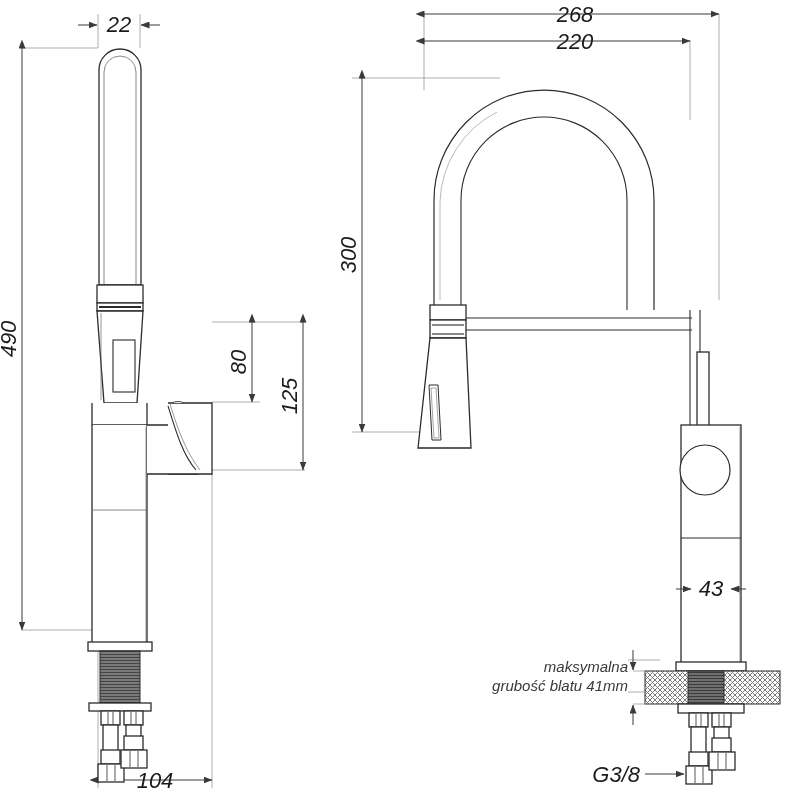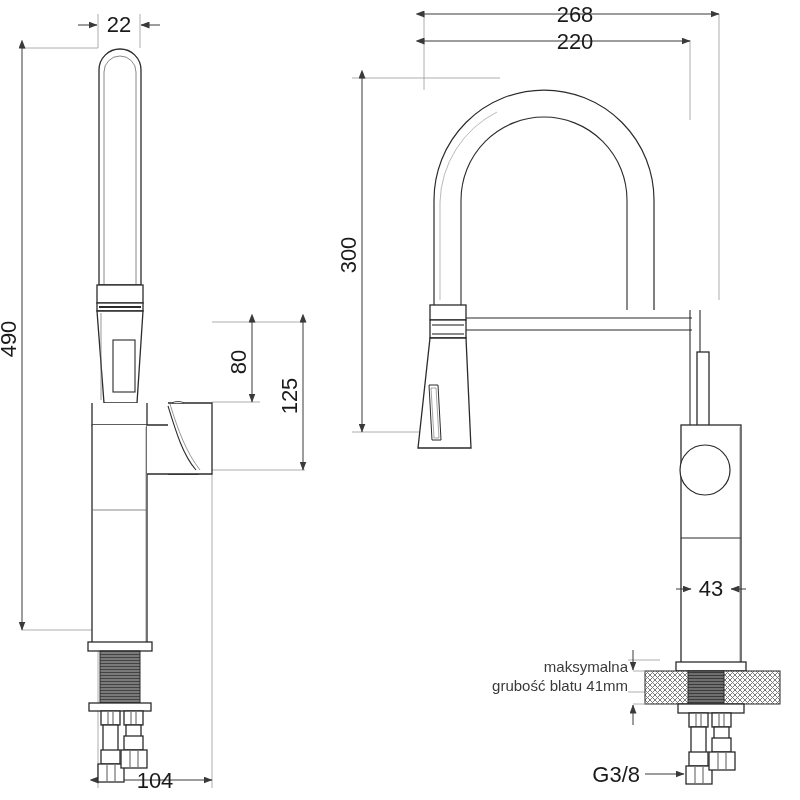--- a/index.html
+++ b/index.html
@@ -10,20 +10,21 @@
   }
   body {
     font-family: "Liberation Sans", sans-serif;
   }
   #sheet {
     position: relative;
     width: 800px;
     height: 800px;
     background: #ffffff;
     overflow: hidden;
+    font-style: italic;
   }
   #sheet svg {
     display: block;
   }
   .dimtext {
     font-family: "Liberation Sans", sans-serif;
     fill: #1a1a1a;
   }
   .notetext {
     font-family: "Liberation Sans", sans-serif;

